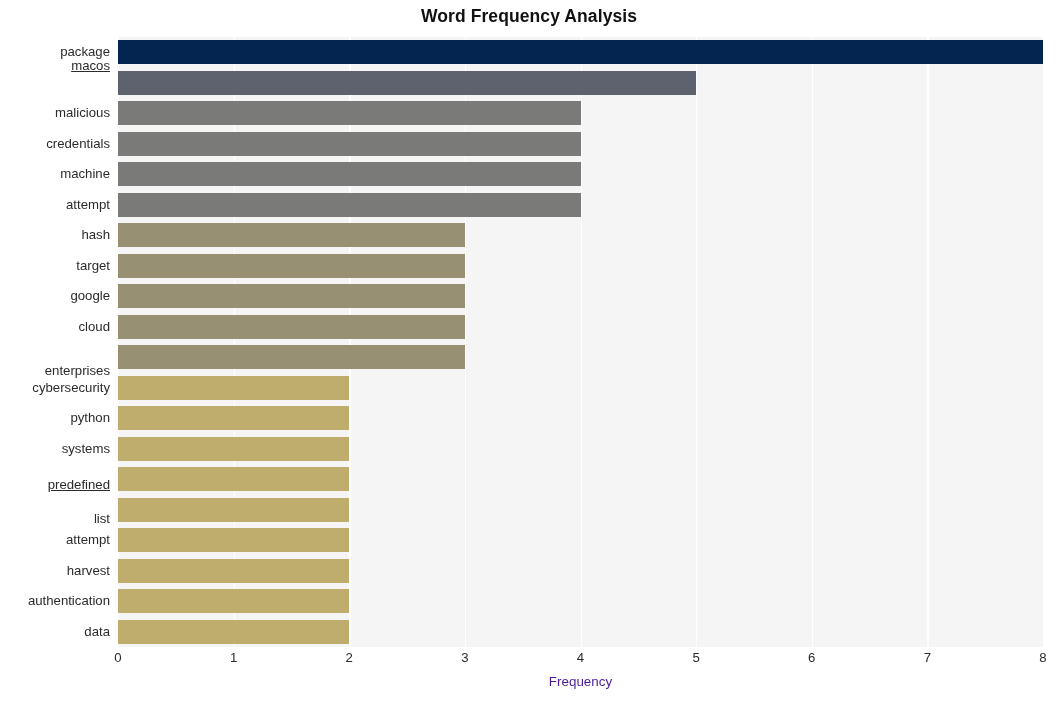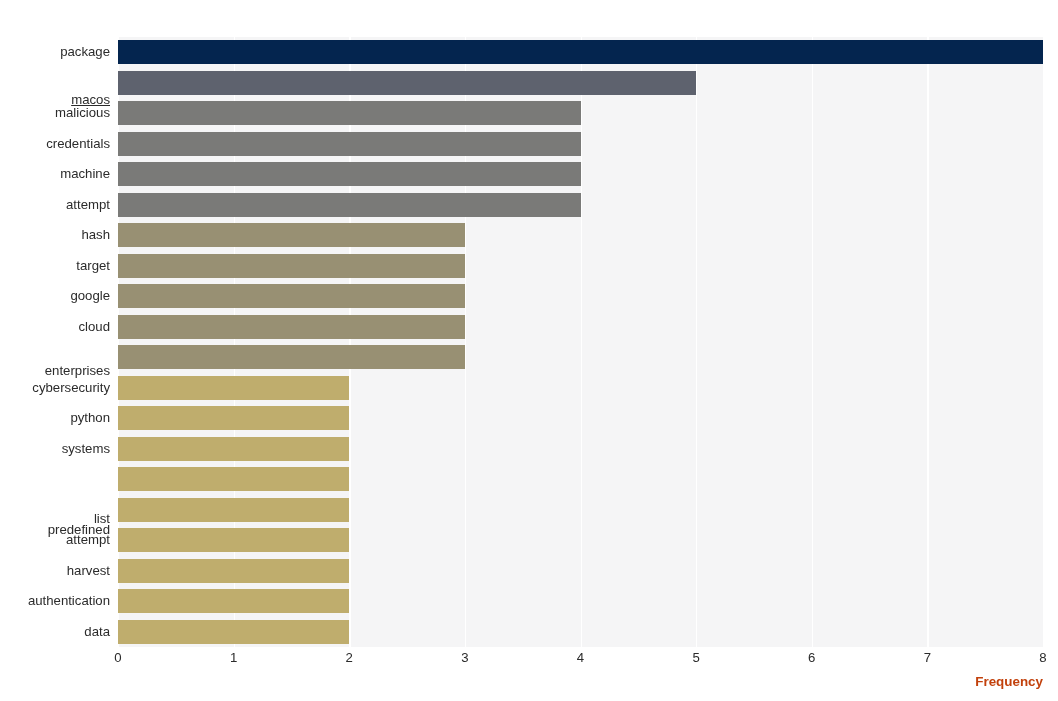--- a/index.html
+++ b/index.html
@@ -108,31 +108,31 @@
     transform: translateX(-50%);
     font-size: 13.2px;
     color: #2b2b2b;
   }
 
   #x-axis-title {
     position: absolute;
     left: 118px;
     top: 674px;
     width: 925px;
-    text-align: right;
+    text-align: center;
     font-size: 13.4px;
-    color: #c2410c;
-    font-weight: bold;
+    color: #4c1d95;
   }
 </style>
 </head>
 <body>
 
 <div id="chart-root">
 
+  <div id="chart-title">Word Frequency Analysis</div>
 
   <div id="plot-area">
     <div id="gridlines">
         <div class="gridline" style="left: 0px;"></div>
         <div class="gridline" style="left: 115.625px;"></div>
         <div class="gridline" style="left: 231.25px;"></div>
         <div class="gridline" style="left: 346.875px;"></div>
         <div class="gridline" style="left: 462.5px;"></div>
         <div class="gridline" style="left: 578.125px;"></div>
         <div class="gridline" style="left: 693.75px;"></div>
@@ -198,35 +198,35 @@
           <div class="bar" title="authentication: 2" style="width: 231.25px; background: rgb(191, 173, 109);"></div>
         </div>
         <div class="bar-row" style="top: 582.55px; height: 24.4px;">
           <div class="bar" title="data: 2" style="width: 231.25px; background: rgb(191, 173, 109);"></div>
         </div>
       </div>
   </div>
 
   <div id="y-axis-labels">
       <div class="y-tick-label" style="top: 7.25px;">package</div>
-      <div class="y-tick-label" style="top: 55px; text-decoration: underline;">macos</div>
+      <div class="y-tick-label" style="top: 21px; text-decoration: underline;">macos</div>
       <div class="y-tick-label" style="top: 68.25px;">malicious</div>
       <div class="y-tick-label" style="top: 98.75px;">credentials</div>
       <div class="y-tick-label" style="top: 129.25px;">machine</div>
       <div class="y-tick-label" style="top: 159.75px;">attempt</div>
       <div class="y-tick-label" style="top: 190.25px;">hash</div>
       <div class="y-tick-label" style="top: 220.75px;">target</div>
       <div class="y-tick-label" style="top: 251.25px;">google</div>
       <div class="y-tick-label" style="top: 281.75px; text-align: right;">cloud</div>
       <div class="y-tick-label" style="top: 326px;">enterprises</div>
       <div class="y-tick-label" style="top: 342.75px;">cybersecurity</div>
       <div class="y-tick-label" style="top: 373.25px;">python</div>
       <div class="y-tick-label" style="top: 403.75px;">systems</div>
       <div class="y-tick-label" style="top: 434.25px; margin-top: 40px;">list</div>
-      <div class="y-tick-label" style="top: 485px;">predefined</div>
+      <div class="y-tick-label" style="top: 440px; text-decoration: underline;">predefined</div>
       <div class="y-tick-label" style="top: 495.25px;">attempt</div>
       <div class="y-tick-label" style="top: 525.75px;">harvest</div>
       <div class="y-tick-label" style="top: 556.25px;">authentication</div>
       <div class="y-tick-label" style="top: 586.75px;">data</div>
     </div>
 
   <div id="x-axis-labels">
       <div class="x-tick-label" style="left: 0px;">0</div>
       <div class="x-tick-label" style="left: 115.625px;">1</div>
       <div class="x-tick-label" style="left: 231.25px;">2</div>

